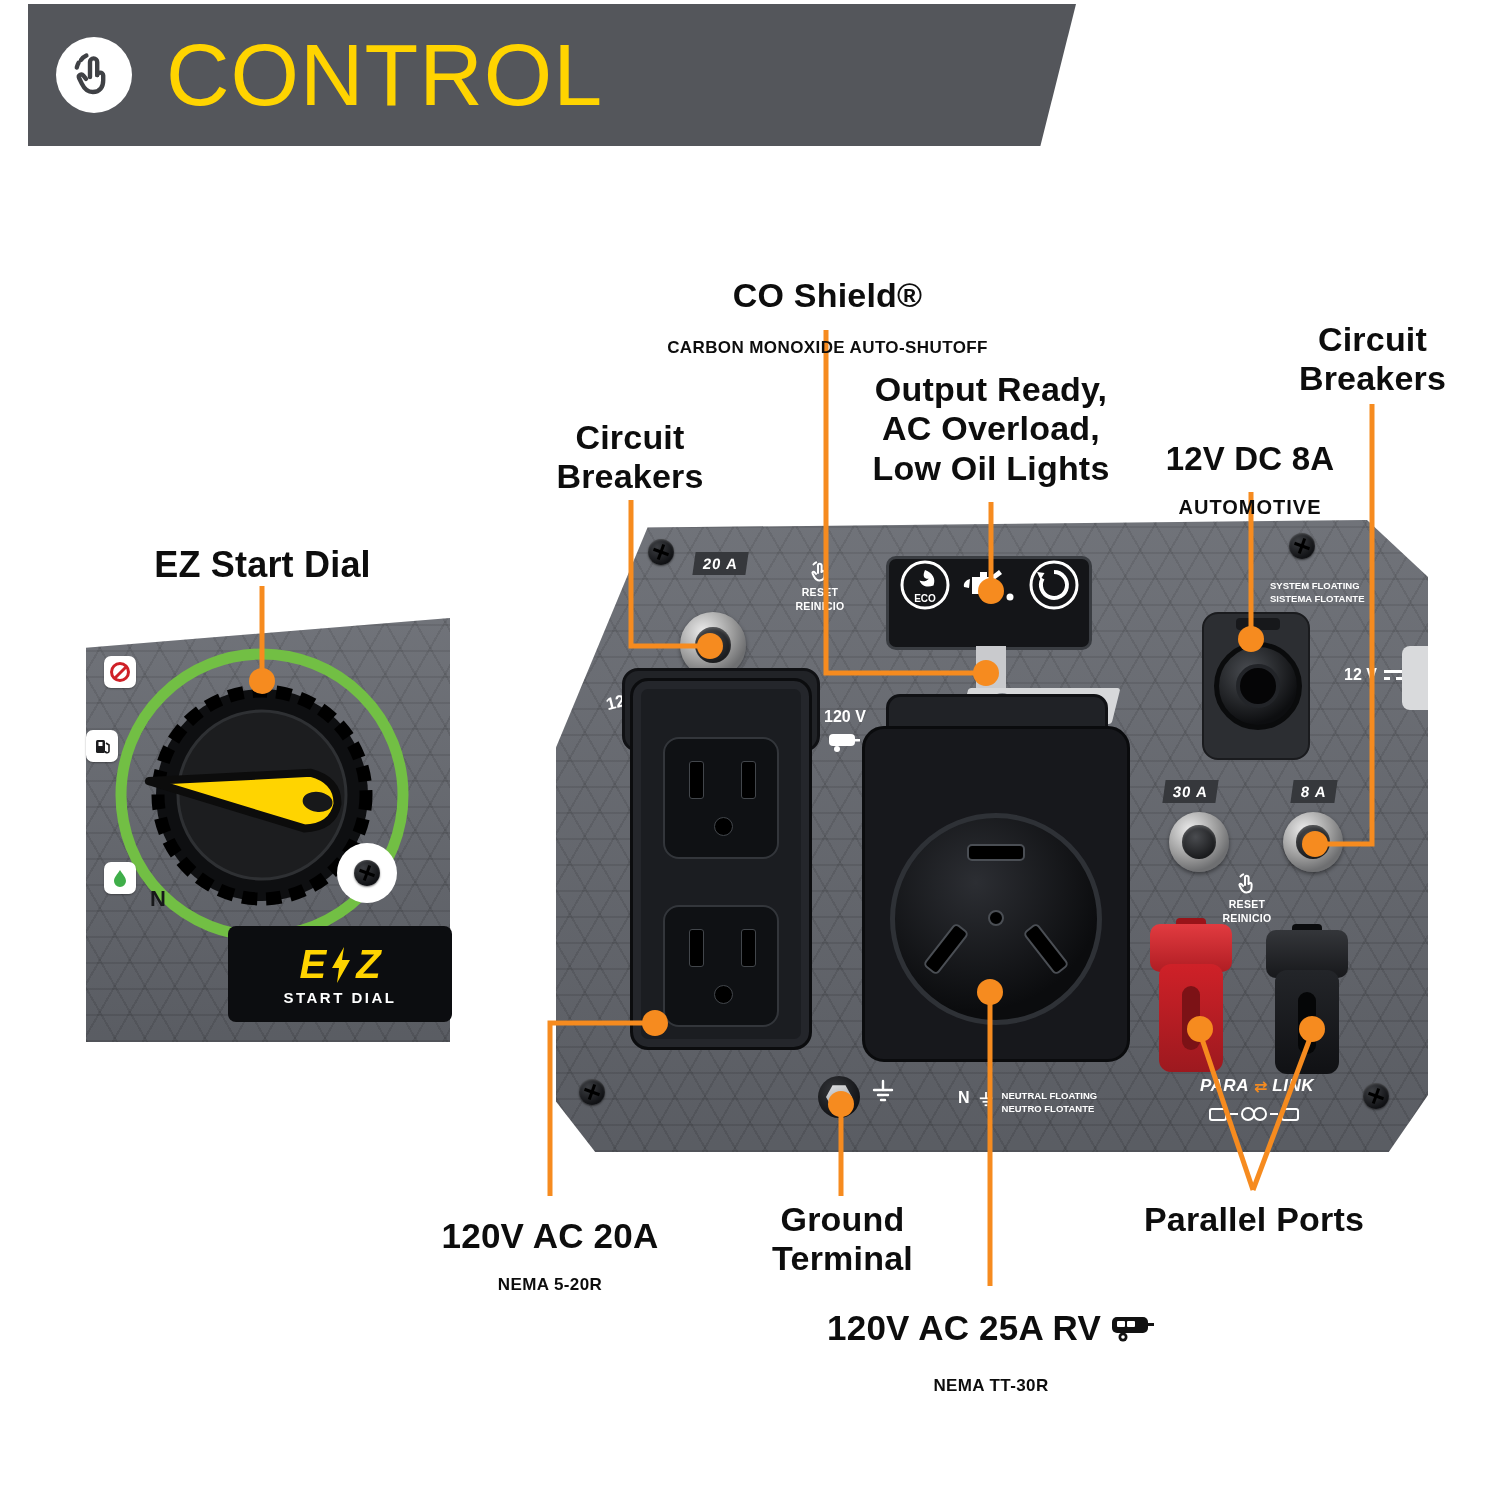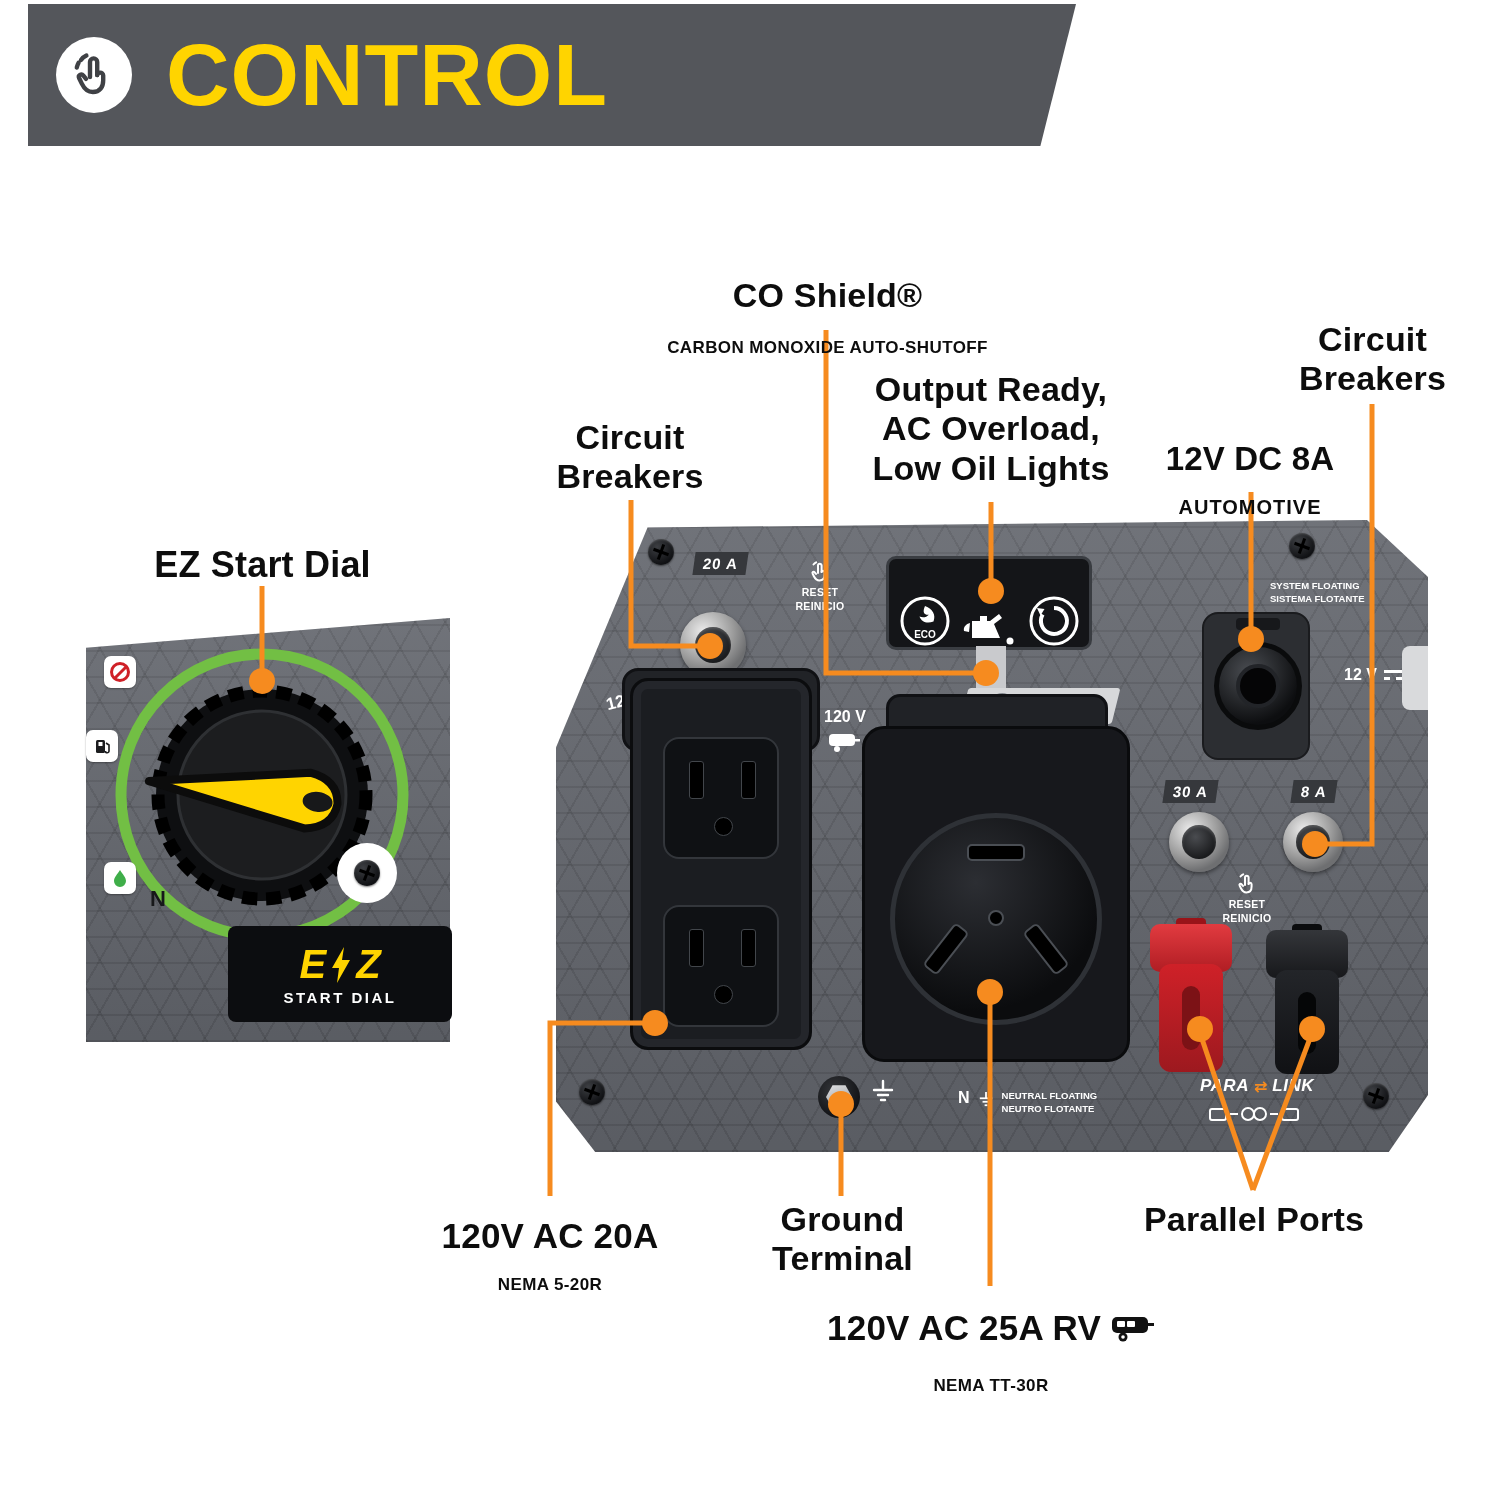--- a/index.html
+++ b/index.html
@@ -74,21 +74,21 @@
   <div class="abs" style="left:28px;top:4px;width:1048px;height:142px;background:#54565B;clip-path:polygon(0 0,100% 0,96.6% 100%,0 100%);display:flex;align-items:center;z-index:1">
     <div style="width:76px;height:76px;border-radius:50%;background:#fff;margin-left:28px;display:flex;align-items:center;justify-content:center;flex:0 0 auto">
       <svg width="48" height="48" viewBox="0 0 24 24" fill="none" stroke="#3f4145" stroke-width="2.2" stroke-linecap="round" stroke-linejoin="round">
         <path d="M10 13V5.5a1.8 1.8 0 0 1 3.6 0V12"></path>
         <path d="M13.6 12c0-1.6 3-1.6 3 .2v2.4c0 3.4-1.6 5.9-5.2 5.9-2.8 0-4.2-1.5-5.5-4.2l-1.3-2.7c-.7-1.4 1.1-2.5 2.1-1.3l1.3 1.6"></path>
         <path d="M5.5 4.5A7 7 0 0 1 8.2 2.3"></path>
         <path d="M3.4 8.3a9.6 9.6 0 0 1 .9-2.4"></path>
       </svg>
     </div>
     <div style="margin-left:34px;display:flex;align-items:baseline">
-      <span style="color:#FFD400;font-size:88px;font-weight:700;letter-spacing:1px">CONTROL</span>
+      <span style="color:#FFD400;font-size:88px;font-weight:400;letter-spacing:1px">CONTROL</span>
     </div>
   </div>
 
   <div class="abs hex" style="left:86px;top:618px;width:364px;height:424px;clip-path:polygon(0 7%,100% 0,100% 100%,0 100%);z-index:2"></div>
 
   <svg class="abs" style="left:108px;top:641px;z-index:3" width="308" height="308" viewBox="0 0 308 308">
     <circle cx="154" cy="154" r="141" fill="none" stroke="#72BF44" stroke-width="11"></circle>
   </svg>
 
   <svg class="abs" style="left:122px;top:655px;z-index:4" width="280" height="280" viewBox="0 0 280 280">
@@ -148,21 +148,21 @@
     <div class="reset-block" style="left:228px;top:40px">
       <svg width="24" height="24" viewBox="0 0 24 24" fill="none" stroke="#fff" stroke-width="2" stroke-linecap="round" stroke-linejoin="round">
         <path d="M10 13V5.5a1.8 1.8 0 0 1 3.6 0V12"></path>
         <path d="M13.6 12c0-1.6 3-1.6 3 .2v2.4c0 3.4-1.6 5.9-5.2 5.9-2.8 0-4.2-1.5-5.5-4.2l-1.3-2.7c-.7-1.4 1.1-2.5 2.1-1.3l1.3 1.6"></path>
         <path d="M5.5 4.5A7 7 0 0 1 8.2 2.3"></path>
       </svg>
       <div class="reset-text">RESET
 REINICIO</div>
     </div>
 
-    <div class="abs" style="left:330px;top:36px;width:206px;height:94px;background:#141518;border:3px solid #3a3d42;border-radius:10px;display:flex;align-items:flex-end;justify-content:space-evenly">
+    <div class="abs" style="left:330px;top:36px;width:206px;height:94px;background:#141518;border:3px solid #3a3d42;border-radius:10px;display:flex;align-items:flex-start;justify-content:space-evenly">
       <svg width="52" height="52" viewBox="0 0 52 52">
         <circle cx="26" cy="26" r="23" fill="none" stroke="#fff" stroke-width="3"></circle>
         <path d="M26 11c8 3 11 9 8.5 15.5C28 29 22.5 27 20.5 21.5c3.5 1.5 7 .8 9.3-1.8-3.8.5-7-1.5-3.8-8.7z" fill="#fff"></path>
         <text x="26" y="43" text-anchor="middle" font-size="10" font-weight="bold" fill="#fff" font-family="Liberation Sans, sans-serif">ECO</text>
       </svg>
       <svg width="58" height="44" viewBox="0 0 58 44">
         <g fill="#fff">
           <path d="M12 18h8v-5h7v5h3l9-7 3 4-8 6 6 14H12z"></path>
           <path d="M10 20c-4 1-7 4-6 8l5 1z"></path>
           <circle cx="50" cy="38" r="3.5"></circle>

